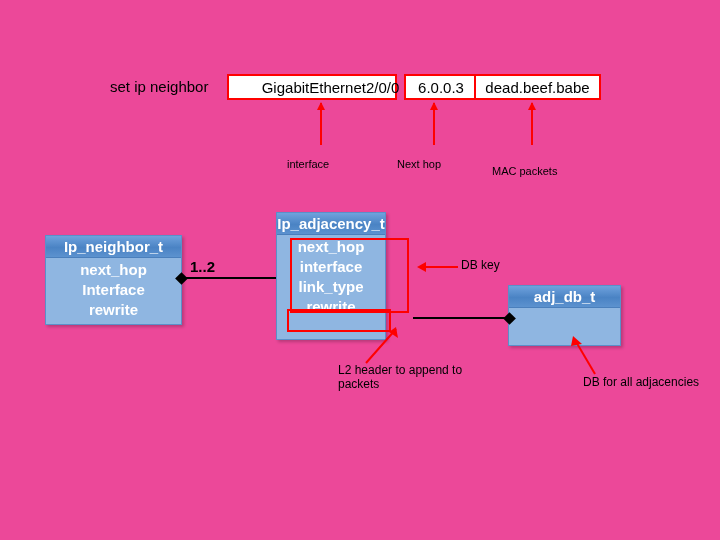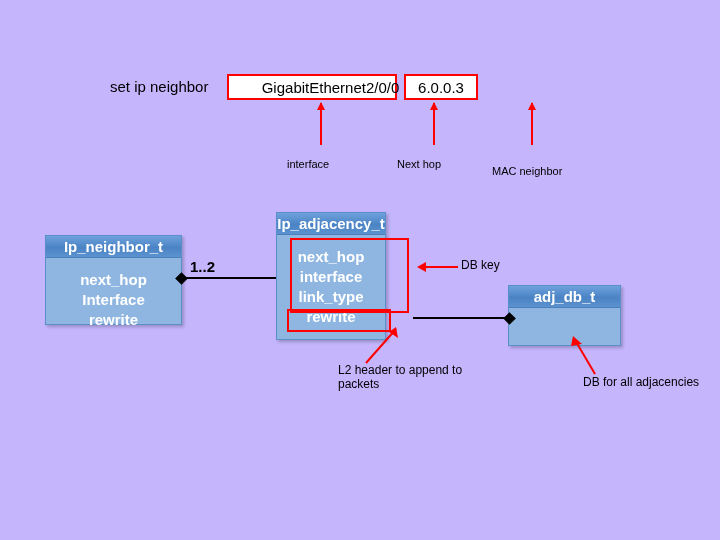--- a/index.html
+++ b/index.html
@@ -4,21 +4,21 @@
 <style>
   html, body {
     margin: 0;
     padding: 0;
     background: #ffffff;
   }
   #canvas {
     position: relative;
     width: 720px;
     height: 540px;
-    background: #c4b5fd;
+    background: #ec4899;
     font-family: "Liberation Sans", sans-serif;
     overflow: hidden;
   }
 
   
   .cmd-label {
     position: absolute;
     left: 110px;
     top: 78px;
     font-size: 15px;
@@ -92,21 +92,21 @@
     height: 21px;
     border-bottom: 1px solid #4a7fbc;
     white-space: nowrap;
     overflow: hidden;
   }
   .uml-body {
     color: #ffffff;
     text-align: center;
     font-size: 15px;
     font-weight: bold;
-    padding-top: 12px;
+    padding-top: 2px;
   }
   .uml-body .row {
     line-height: 20px;
     white-space: nowrap;
   }
 
   #box-neighbor  { left: 45px;  top: 235px; width: 137px; height: 90px; }
   #box-adjacency { left: 276px; top: 212px; width: 110px; height: 128px; }
   #box-adjdb     { left: 508px; top: 285px; width: 113px; height: 61px; }
 
@@ -200,28 +200,29 @@
 </style>
 </head>
 <body>
 
 <div id="canvas">
 
   <div class="cmd-label">set ip neighbor</div>
 
   <div class="cmd-box" id="cmd-box-0">GigabitEthernet2/0/0</div>
   <div class="cmd-box" id="cmd-box-1">6.0.0.3</div>
+  <div class="cmd-box" id="cmd-box-2">dead.beef.babe</div>
 
   <div class="up-arrow" id="arrow-interface"></div>
   <div class="up-arrow" id="arrow-nexthop"></div>
   <div class="up-arrow" id="arrow-mac"></div>
 
   <div class="field-label" id="label-interface">interface</div>
   <div class="field-label" id="label-nexthop">Next hop</div>
-  <div class="field-label" id="label-mac">MAC neighbor</div>
+  <div class="field-label" id="label-mac">MAC packets</div>
 
   <div class="uml-box" id="box-neighbor">
     <div class="uml-header">Ip_neighbor_t</div>
     <div class="uml-body">
       <div class="row">next_hop</div>
       <div class="row">Interface</div>
       <div class="row">rewrite</div>
     </div>
   </div>
 

